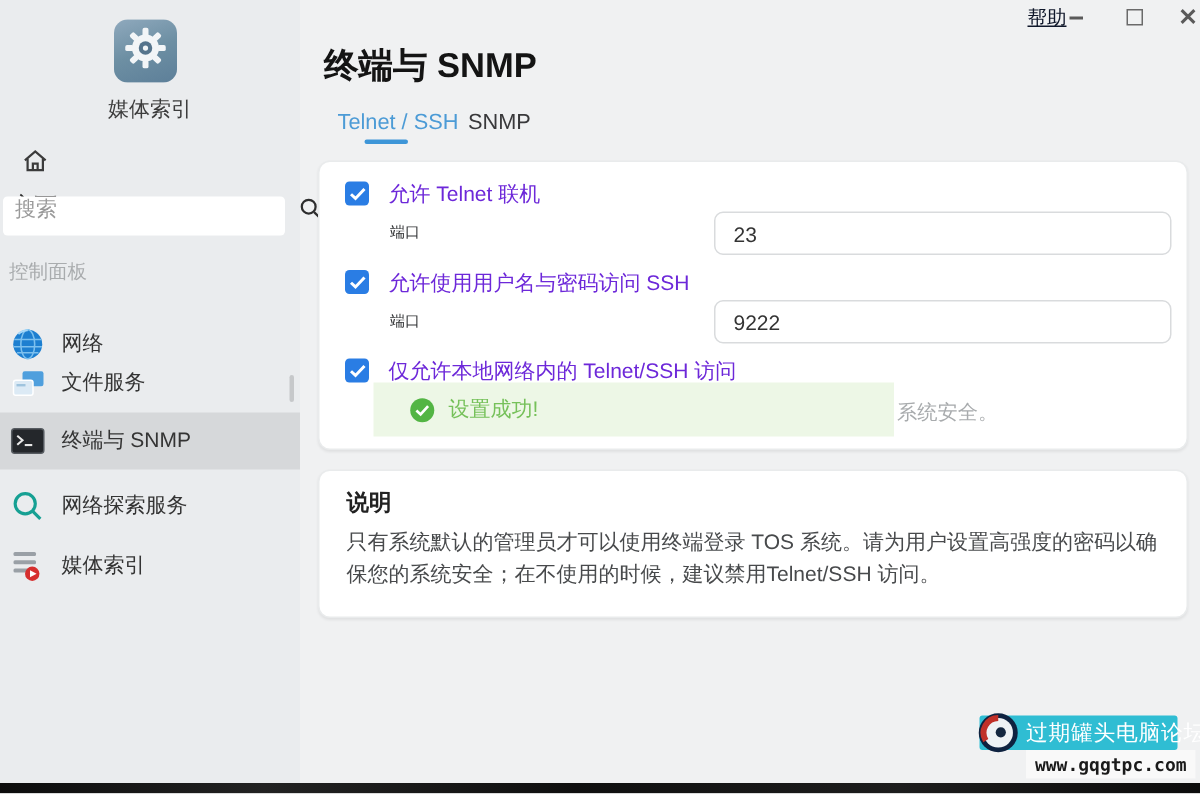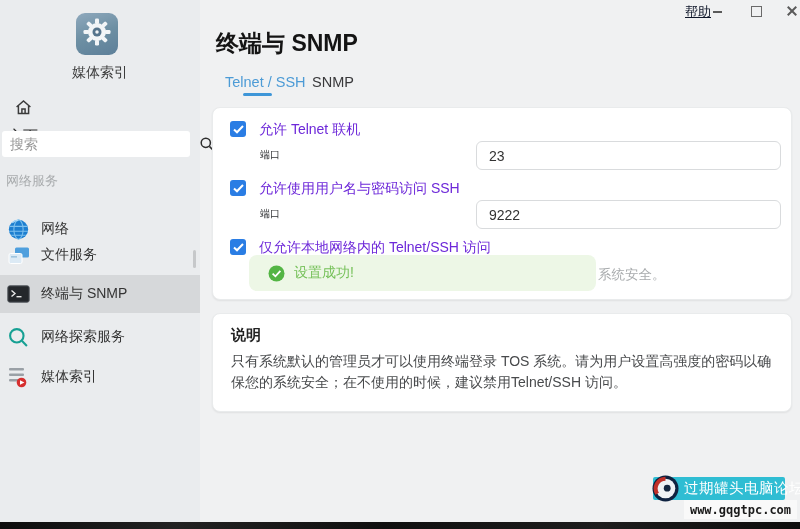--- a/index.html
+++ b/index.html
@@ -9,21 +9,21 @@
 
   
   .sidebar { position:absolute; left:0; top:0; width:200px; height:522px; background:#eaecee; }
   .app-icon { position:absolute; left:76px; top:13px; width:42px; height:42px; border-radius:9px;
               background:linear-gradient(160deg,#8fa9bd 0%,#6d8fa3 50%,#5d7f99 100%);
               background-color:#6f92a9; display:flex; align-items:center; justify-content:center; cursor:pointer; }
   .app-label { position:absolute; left:0; top:64px; width:200px; text-align:center; font-size:14px; color:#3c3c3c; }
   .home-row { position:absolute; left:8px; top:99px; height:20px; display:flex; align-items:center; gap:8px; cursor:pointer;flex-direction:column; }
   .home-row span { font-size:15px; color:#2f2f2f; }
   .searchbox { position:absolute; left:2px; top:131px; width:188px; height:26px; background:#fff; border-radius:3px;
-               display:flex; align-items:center; }
+               display:flex; align-items:flex-start; }
   .searchbox input { border:none; outline:none; background:transparent; flex:1; padding:0 8px; font-size:14px; color:#333;
                      font-family:"Liberation Sans", sans-serif; }
   .searchbox input::placeholder { color:#9a9a9a; }
   .search-ic { width:26px; display:flex; align-items:center; justify-content:center; cursor:pointer; }
   .section-label { position:absolute; left:6px; top:172px; font-size:13px; color:#a9acae; }
   .nav-item { position:absolute; left:0; width:200px; height:38px; display:flex; align-items:center; gap:11px;
               padding-left:7px; cursor:pointer; }
   .nav-item .ic { width:23px; display:flex; align-items:center; justify-content:center; }
   .nav-item span { font-size:14px; color:#343434; }
   .nav-item.active { background:#d6d8da; }
@@ -52,22 +52,22 @@
 
   .cb { position:absolute; width:16px; height:16px; background:#2a7de4; border-radius:3px;
         display:flex; align-items:center; justify-content:center; cursor:pointer; }
   .cb-label { position:absolute; font-size:14px; color:#6d28d9; }
   .port-label { position:absolute; font-size:10px; color:#303234; }
   .port-input { position:absolute; left:263px; width:305px; height:29px; border:1px solid #d9dbdd; border-radius:6px;
                 padding:0 12px; font-size:14px; color:#333; outline:none; background:#fff;
                 font-family:"Liberation Sans", sans-serif; }
   .hint-partial { position:absolute; left:385px; top:158px; font-size:13.5px; color:#a8abad; }
 
-  .toast { position:absolute; left:36px; top:147px; width:347px; height:36px; background:#edf7e6; border-radius:8px;
-           display:flex; align-items:center; padding-left:19px; gap:9px; }
+  .toast { position:absolute; left:36px; top:147px; width:347px; height:36px; background:#edf7e6; border-radius:0;
+           display:flex; align-items:center; padding-left:24px; gap:9px; }
   .toast span { font-size:14px; color:#76c15a; }
 
   .note-title { position:absolute; left:18px; top:12px; font-size:15px; font-weight:bold; color:#222; }
   .note-body { position:absolute; left:18px; top:37px; width:548px; font-size:14px; color:#484a4c; line-height:21px; }
 
   
   .wm-bar { position:absolute; left:653px; top:477px; width:132px; height:23px; background:#2fbdd3; border-radius:2px;
             display:flex; align-items:center; }
   .wm-bar span { margin-left:31px; font-size:14.5px; color:#fff; letter-spacing:0.5px; white-space:nowrap; }
   .wm-logo { position:absolute; left:652px; top:475px; width:27px; height:27px; }
@@ -119,21 +119,21 @@
     <div class="searchbox">
       <input type="text" placeholder="搜索" style="">
       <span class="search-ic">
         <svg width="16" height="16" viewBox="0 0 16 16" fill="none" stroke="#2e2e2e" stroke-width="1.5">
           <circle cx="6.8" cy="6.8" r="4.6"></circle>
           <line x1="10.4" y1="10.4" x2="14.2" y2="14.2"></line>
         </svg>
       </span>
     </div>
 
-    <div class="section-label">网络服务</div>
+    <div class="section-label">控制面板</div>
 
     <div class="nav-item" style="top:210px;">
       <span class="ic">
         <svg width="21" height="21" viewBox="0 0 20 20">
           <circle cx="10" cy="10" r="9.2" fill="#1d7fd0"></circle>
           <g fill="none" stroke="#7cc0ee" stroke-width="1">
             <ellipse cx="10" cy="10" rx="4.4" ry="9.2"></ellipse>
             <path d="M1.4 7 H18.6 M1 11.6 H19 M3.2 15.4 H16.8"></path>
           </g>
           <path d="M4 3.5 a9 9 0 0 1 6-2.4" stroke="#a8d8f8" stroke-width="1.4" fill="none"></path>

